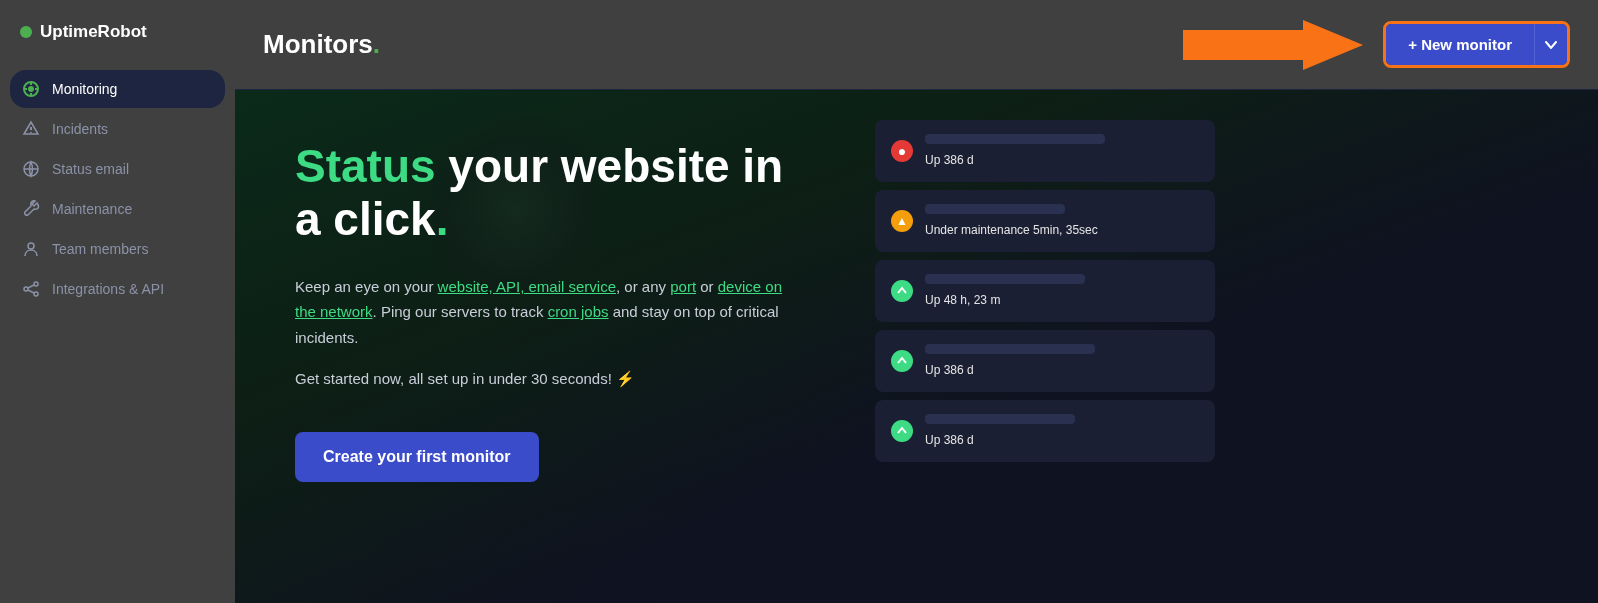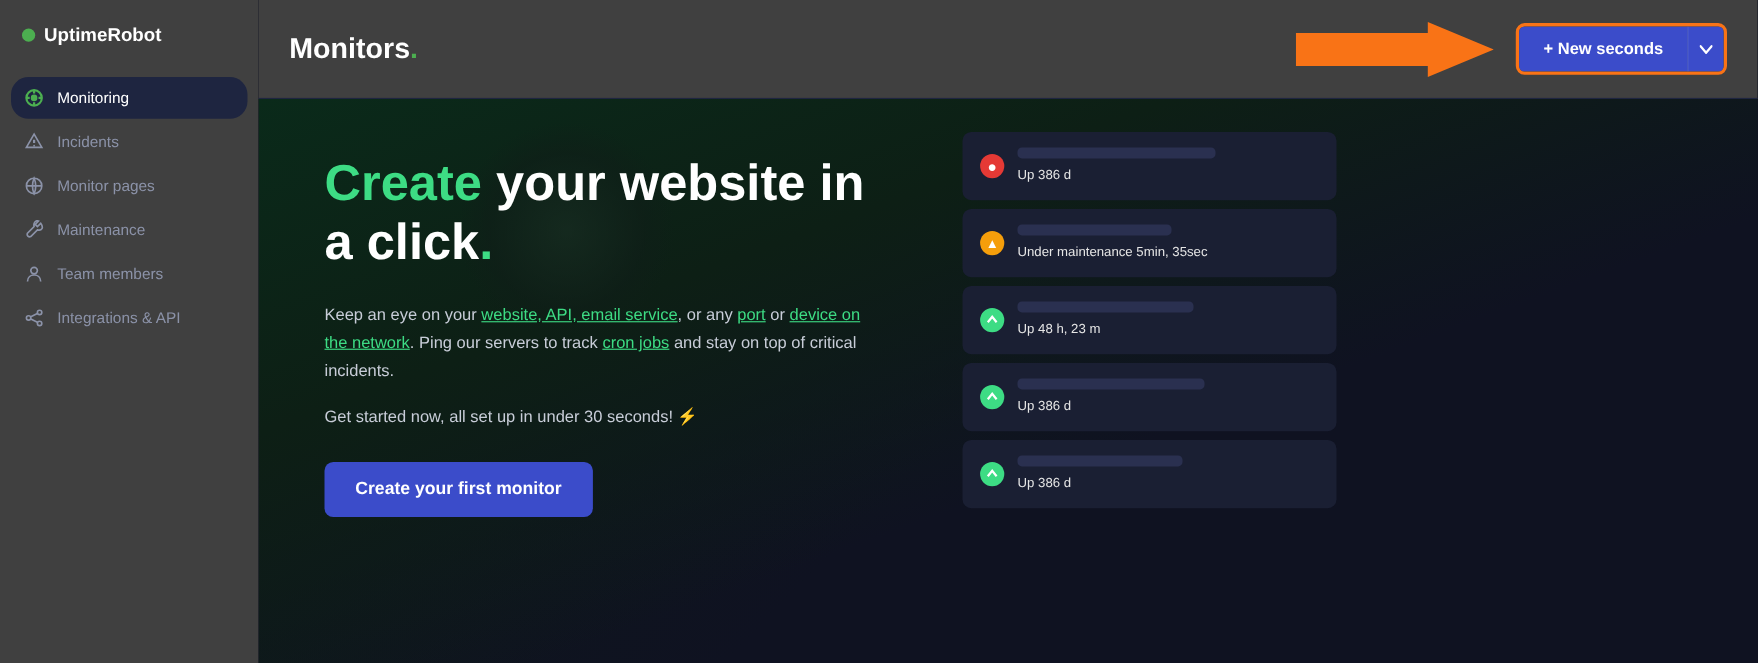--- a/index.html
+++ b/index.html
@@ -205,21 +205,21 @@
       margin-bottom: 20px;
     }
     .hero-description a {
       color: #3ddc84;
       text-decoration: underline;
     }
 
     .hero-get-started {
       color: #c8cdd8;
       font-size: 15px;
-      margin-bottom: 32px;
+      margin-bottom: 44px;
     }
 
     .create-btn {
       background: #3b4cca;
       color: #ffffff;
       border: none;
       padding: 16px 28px;
       border-radius: 8px;
       font-size: 16px;
       font-weight: 600;
@@ -336,21 +336,21 @@
     </div>
 
     <div class="nav-item">
       <span class="nav-icon">
         <svg width="18" height="18" viewBox="0 0 18 18" fill="none">
           <circle cx="9" cy="9" r="7" stroke="#8b92a8" stroke-width="1.5"></circle>
           <path d="M9 2 Q12 9 9 16 Q6 9 9 2 Z" stroke="#8b92a8" stroke-width="1.5" fill="none"></path>
           <line x1="2" y1="9" x2="16" y2="9" stroke="#8b92a8" stroke-width="1.5"></line>
         </svg>
       </span>
-      <span>Monitor pages</span>
+      <span>Status email</span>
     </div>
 
     <div class="nav-item">
       <span class="nav-icon">
         <svg width="18" height="18" viewBox="0 0 18 18" fill="none">
           <path d="M15 3 L12 6 L10 4 L13 1 C11 0 8 2 9 6 L3 12 C2 14 4 16 6 15 L12 9 C16 10 18 7 15 3 Z" stroke="#8b92a8" stroke-width="1.5" fill="none"></path>
         </svg>
       </span>
       <span>Maintenance</span>
     </div>
@@ -390,36 +390,36 @@
 
       <div class="arrow-annotation">
         <div style="display:flex;align-items:center;">
           <svg width="180" height="60" viewBox="0 0 180 60">
             <polygon points="0,15 120,15 120,5 180,30 120,55 120,45 0,45" fill="#f97316"></polygon>
           </svg>
         </div>
       </div>
 
       <div class="new-monitor-wrapper">
-        <button class="new-monitor-btn">+ New seconds</button>
+        <button class="new-monitor-btn">+ New monitor</button>
         <button class="new-monitor-dropdown">
           <svg width="12" height="8" viewBox="0 0 12 8" fill="none">
             <path d="M1 1L6 7L11 1" stroke="white" stroke-width="2" stroke-linecap="round"></path>
           </svg>
         </button>
       </div>
     </div>
   </div>
 
   <div class="content">
     <div class="watermark-circle"></div>
 
     <div class="left-panel">
       <h2 class="hero-title">
-        <span class="green">Create</span><span class="white"> your website in<br>a click</span><span class="green-dot">.</span>
+        <span class="green">Status</span><span class="white"> your website in<br>a click</span><span class="green-dot">.</span>
       </h2>
       <p class="hero-description">
         Keep an eye on your <a href="#">website, API, email service</a>, or any <a href="#">port</a> or <a href="#">device on the network</a>. Ping our servers to track <a href="#">cron jobs</a> and stay on top of critical incidents.
       </p>
       <p class="hero-get-started">Get started now, all set up in under 30 seconds! ⚡</p>
       <button class="create-btn">Create your first monitor</button>
     </div>
 
     <div class="right-panel">
 

